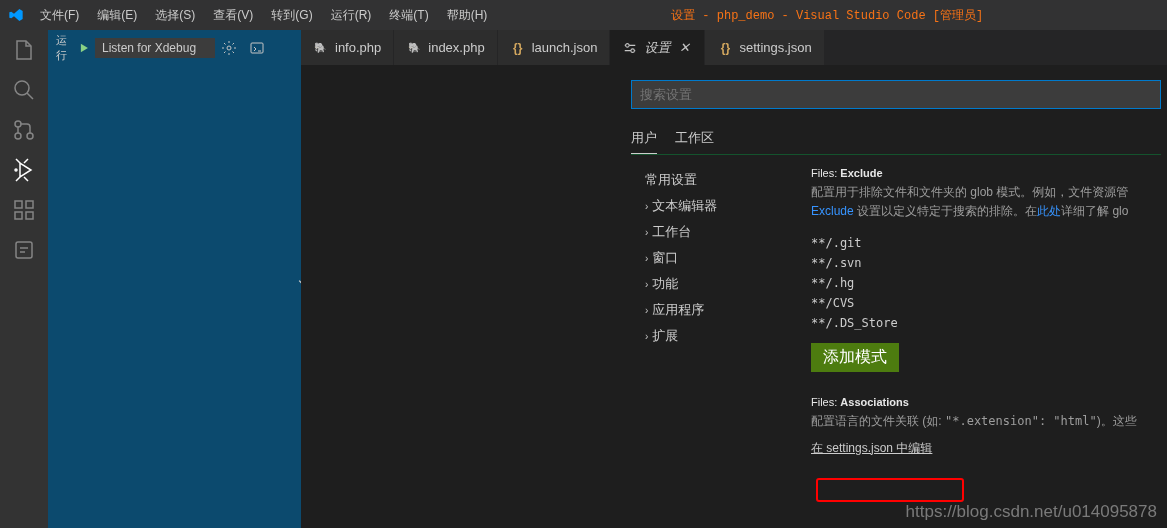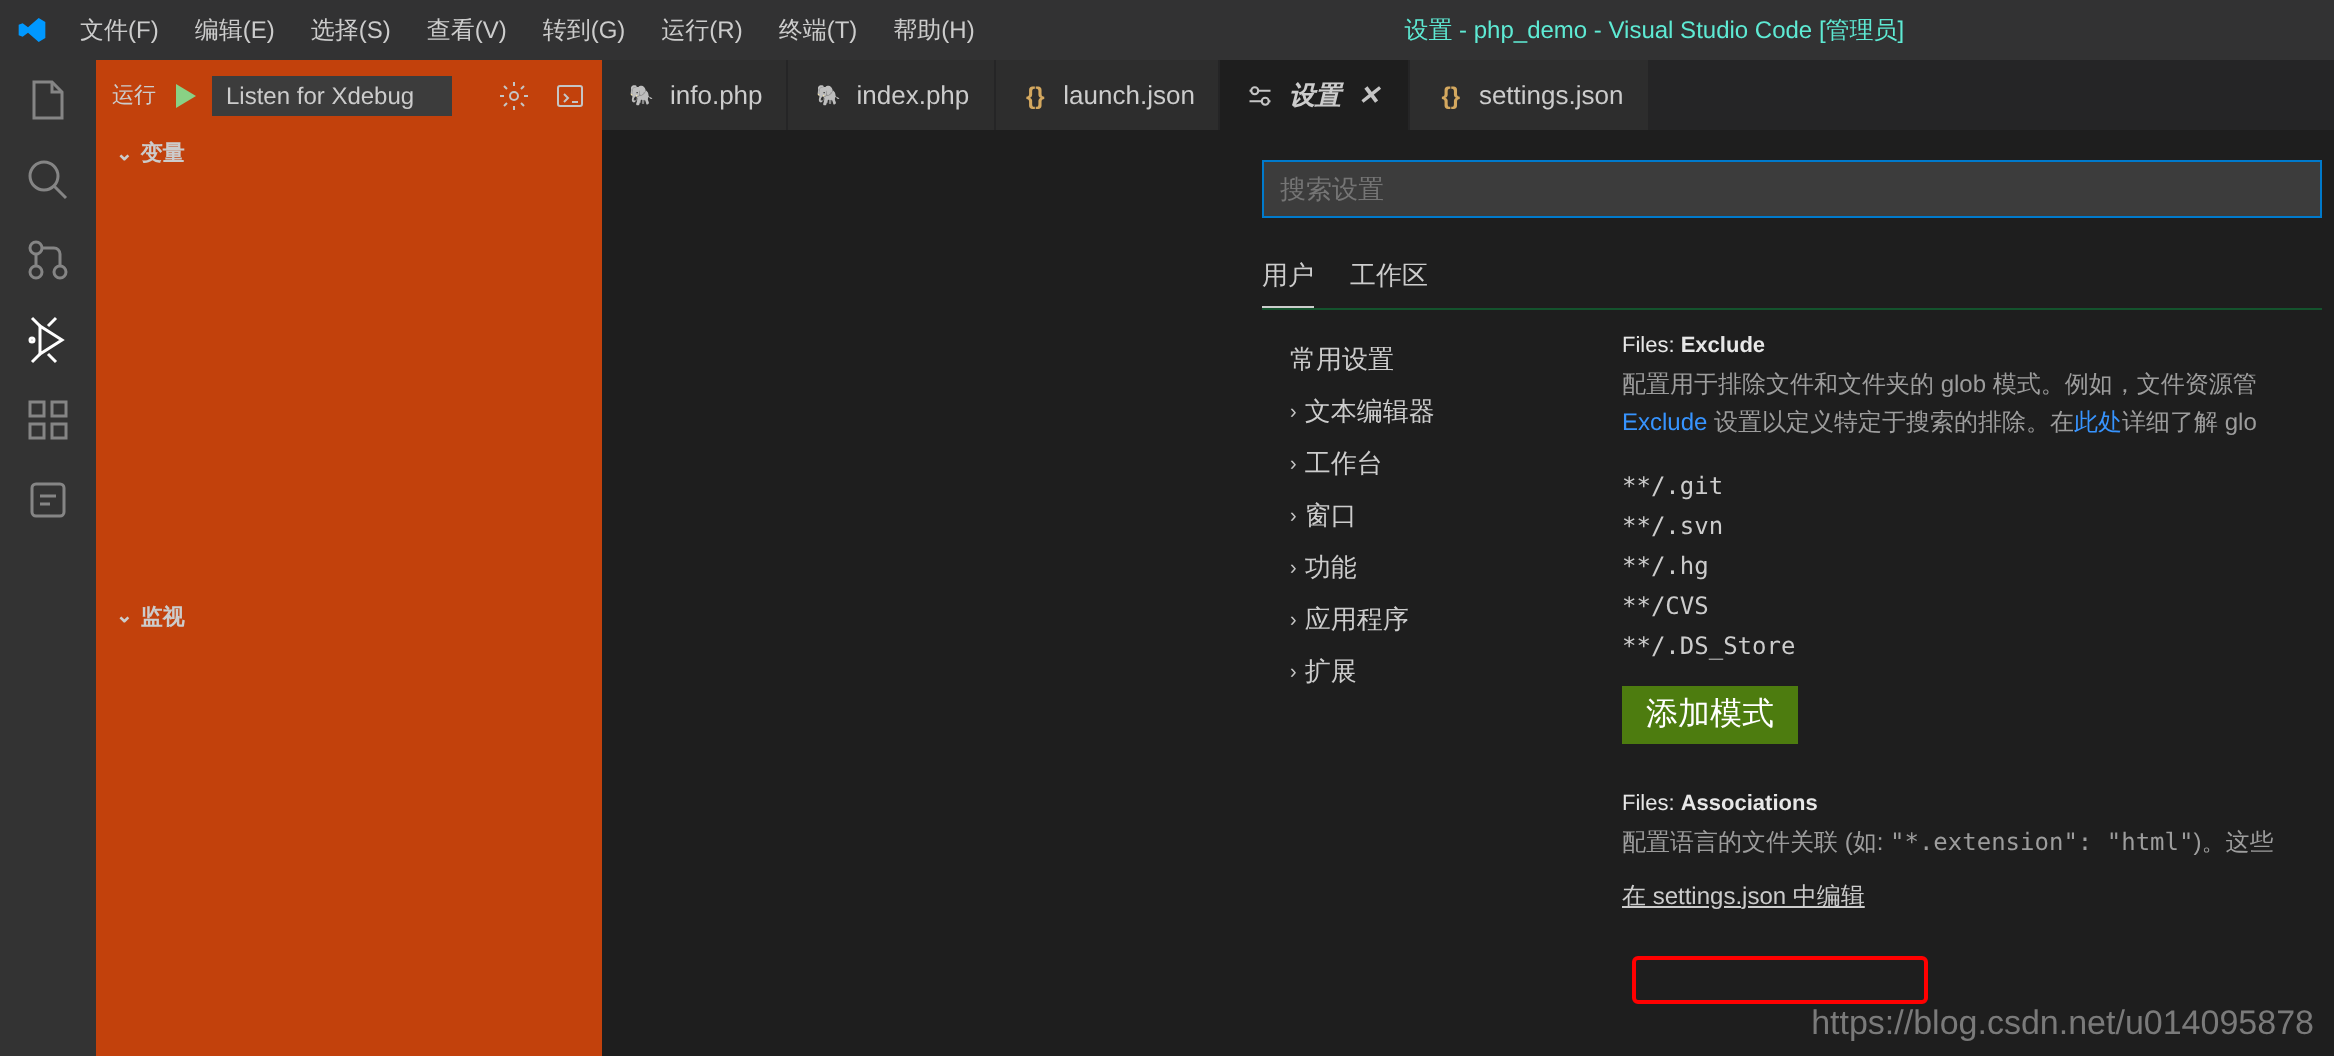--- a/index.html
+++ b/index.html
@@ -30,21 +30,22 @@
     }
     .menu-item {
       padding: 4px 8px;
       cursor: pointer;
       font-size: 12px;
     }
     .window-title {
       flex: 1;
       text-align: center;
       font-size: 12px;
-      color: #5eead4;
+      color: #f97316;
+      font-family: Liberation Mono, monospace;
     }
     .main-container {
       display: flex;
       height: calc(100% - 30px);
     }
     .activity-bar {
       width: 48px;
       background: #333333;
       display: flex;
       flex-direction: column;
@@ -56,23 +57,24 @@
       width: 24px; height: 24px;
       color: #858585;
       cursor: pointer;
       display: flex;
       align-items: center;
       justify-content: center;
     }
     .activity-icon.active { color: #fff; }
     .sidebar {
       width: 253px;
-      background: #c2410c;
-      display: flex;
-      flex-direction: column;
+      background: #0c4a6e;
+      display: flex;
+      flex-direction: row;
+      gap: 14px;
     }
     .debug-header {
       height: 35px;
       display: flex;
       align-items: center;
       padding: 0 8px;
       gap: 6px;
     }
     .debug-label { font-size: 11px; color: #cccccc; }
     .debug-play {
@@ -127,21 +129,21 @@
       align-items: center;
       gap: 6px;
       background: #2d2d2d;
       cursor: pointer;
       font-size: 13px;
       border-right: 1px solid #252526;
     }
     .tab.active {
       background: #1e1e1e;
     }
-    .tab.active.italic { font-style: italic; font-weight: bold; }
+    .tab.active.italic { font-style: italic; }
     .tab-close {
       width: 16px; height: 16px;
       color: #c5c5c5;
       display: flex;
       align-items: center;
       justify-content: center;
     }
     .tab-icon {
       width: 16px; height: 16px;
       display: flex; align-items: center; justify-content: center;

